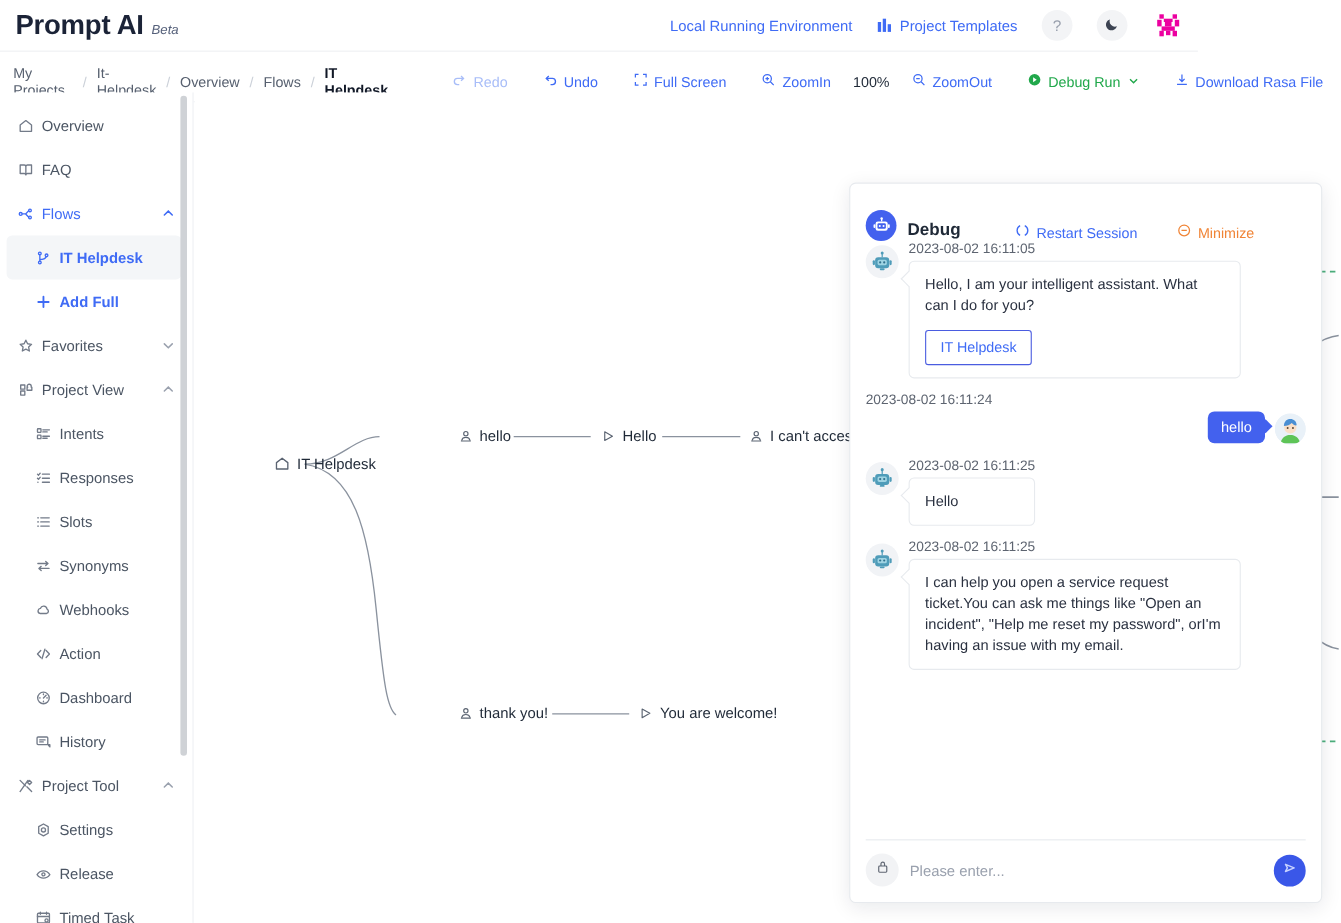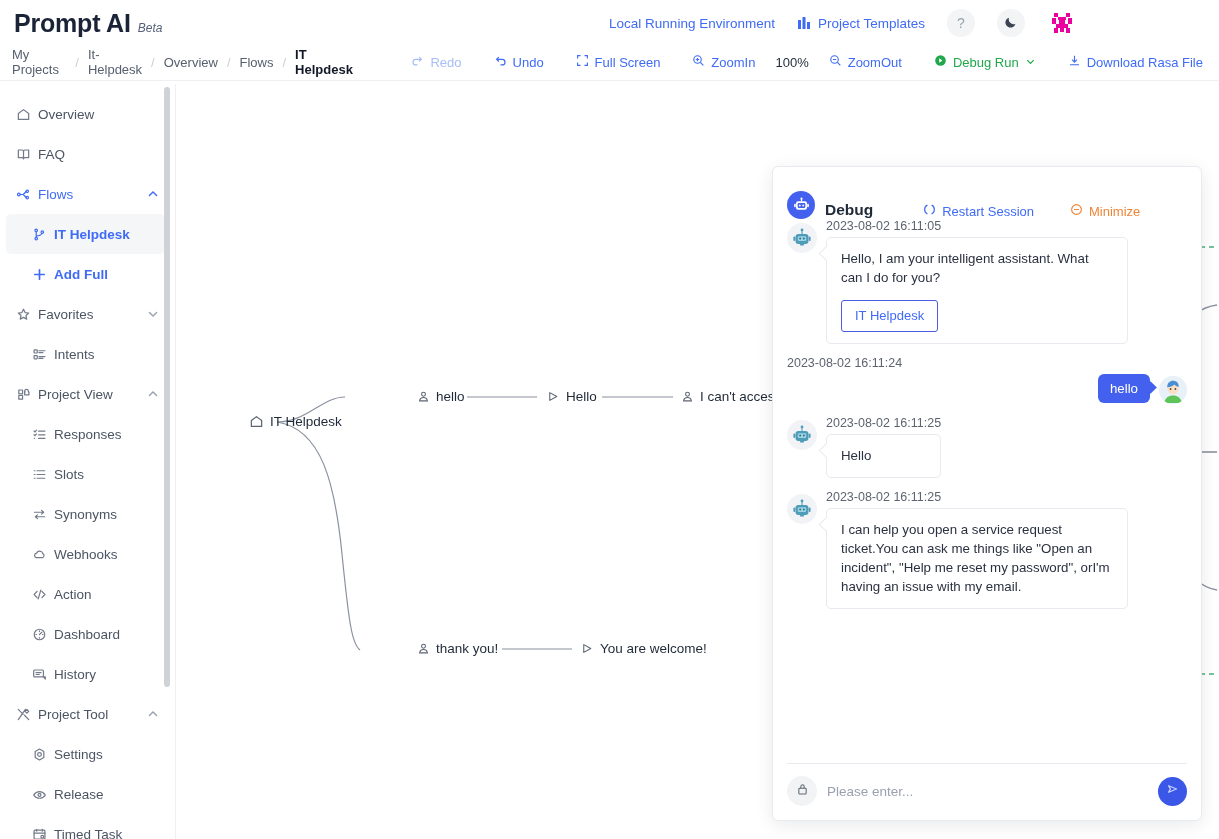--- a/index.html
+++ b/index.html
@@ -30,21 +30,21 @@
     color: #9aa1ae; font-size: 14px; cursor: pointer;
   }
   .avatar-pix {
     width: 30px; height: 30px; border-radius: 50%; background: #fff;
     display: flex; align-items: center; justify-content: center; overflow: hidden;
     cursor: pointer;
   }
 
   
   .crumbbar {
-    position: absolute; top: 44px; left: 0; width: 1219px; height: 37px;
+    position: absolute; top: 56px; left: 0; width: 1219px; height: 37px;
     background: #fff; border-bottom: 1px solid #eef0f3;
     display: flex; align-items: center; font-size: 13px;
   }
   .crumbs { display: flex; align-items: center; margin-left: 10px; gap: 0; }
   .crumb { color: #57606f; cursor: pointer; padding: 0 2px; }
   .crumb.active { color: #111827; font-weight: 600; cursor: default; }
   .crumb-sep { color: #cbd0d8; margin: 0 7px; }
   .tools { display: flex; align-items: center; margin-left: 40px; gap: 0; }
   .tool {
     display: flex; align-items: center; gap: 6px; color: #3f6bf5;
@@ -375,42 +375,42 @@
               <path d="M8 2.4l1.7 3.5 3.8.5-2.8 2.7.7 3.8L8 11.1 4.6 12.9l.7-3.8L2.5 6.4l3.8-.5z"></path>
             </svg>
           </span>
           <span>Favorites</span>
           <span class="caret">
             <svg width="12" height="12" viewBox="0 0 12 12" fill="none" stroke="currentColor" stroke-width="1.4" stroke-linecap="round">
               <path d="M2.4 4.6L6 8.1l3.6-3.5"></path>
             </svg>
           </span>
         </div>
-        <div class="sb-item child">
-          <span class="sb-ico">
-            <svg width="15" height="15" viewBox="0 0 16 16" fill="none" stroke="#737b89" stroke-width="1.3" stroke-linecap="round" stroke-linejoin="round">
-              <rect x="2.2" y="3" width="3.4" height="3.4" rx=".5"></rect>
-              <rect x="2.2" y="9.2" width="3.4" height="3.4" rx=".5"></rect>
-              <path d="M7.4 4h6.4M7.4 6h4.2M7.4 10.2h6.4M7.4 12.2h4.2"></path>
-            </svg>
-          </span>
-          <span>Intents</span>
-        </div>
         <div class="sb-item">
           <span class="sb-ico">
             <svg width="15" height="15" viewBox="0 0 16 16" fill="none" stroke="#737b89" stroke-width="1.3" stroke-linecap="round" stroke-linejoin="round">
               <path d="M3 3.2h4v4H3zM3 9h4v4H3zM9.2 4.5a2 2 0 1 1 4 0v.8h.6v3h-4.6v-3h.6z"></path>
             </svg>
           </span>
           <span>Project View</span>
           <span class="caret">
             <svg width="12" height="12" viewBox="0 0 12 12" fill="none" stroke="currentColor" stroke-width="1.4" stroke-linecap="round">
               <path d="M2.4 7.4L6 3.9l3.6 3.5"></path>
             </svg>
           </span>
+        </div>
+        <div class="sb-item child">
+          <span class="sb-ico">
+            <svg width="15" height="15" viewBox="0 0 16 16" fill="none" stroke="#737b89" stroke-width="1.3" stroke-linecap="round" stroke-linejoin="round">
+              <rect x="2.2" y="3" width="3.4" height="3.4" rx=".5"></rect>
+              <rect x="2.2" y="9.2" width="3.4" height="3.4" rx=".5"></rect>
+              <path d="M7.4 4h6.4M7.4 6h4.2M7.4 10.2h6.4M7.4 12.2h4.2"></path>
+            </svg>
+          </span>
+          <span>Intents</span>
         </div>
         <div class="sb-item child">
           <span class="sb-ico">
             <svg width="15" height="15" viewBox="0 0 16 16" fill="none" stroke="#737b89" stroke-width="1.3" stroke-linecap="round" stroke-linejoin="round">
               <path d="M2.2 4.3l1 1 1.6-1.9M2.2 8.3l1 1 1.6-1.9M2.6 12.2h.1"></path>
               <path d="M7 4.3h6.8M7 8.3h6.8M7 12.2h6.8"></path>
             </svg>
           </span>
           <span>Responses</span>
         </div>

